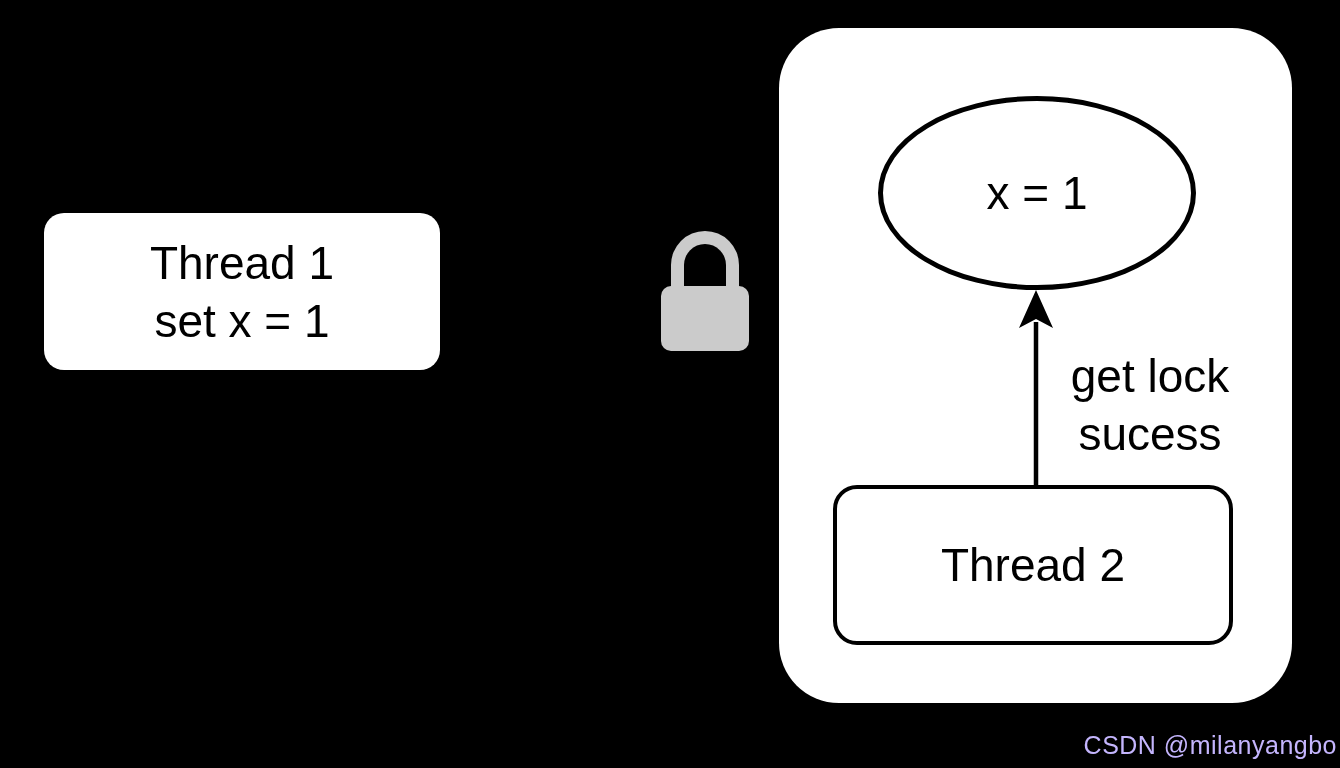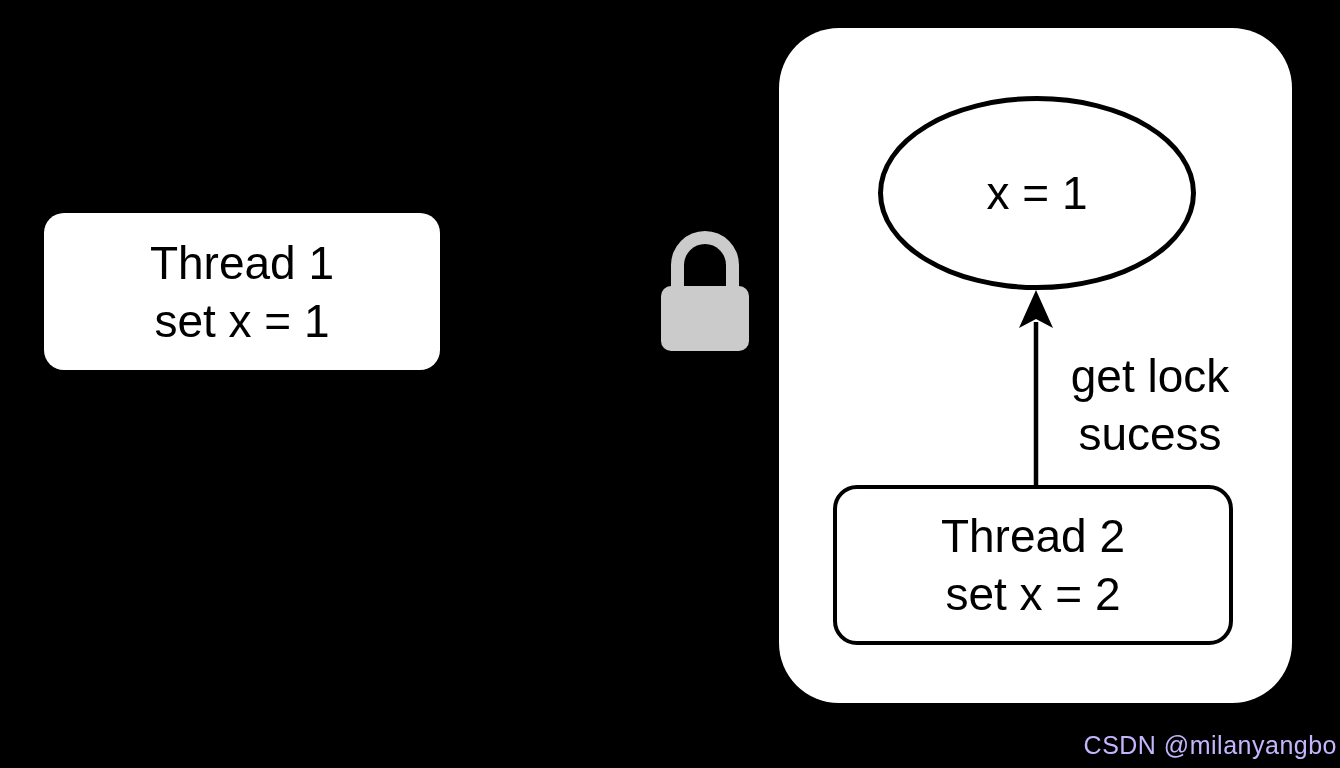--- a/index.html
+++ b/index.html
@@ -96,18 +96,17 @@
     <polygon points="32,4 15,42 32,33 49,42" fill="#000000"></polygon>
   </svg>
 
   <div id="edge-label">
     <div class="node-text">get lock</div>
     <div class="node-text">sucess</div>
   </div>
 
   <div id="thread2-box">
     <div class="node-text">Thread 2</div>
-    <div class="node-text">set x = 2</div>
   </div>
 
 </div>
 
 <div id="watermark">CSDN @milanyangbo</div>
 
 </body></html>

